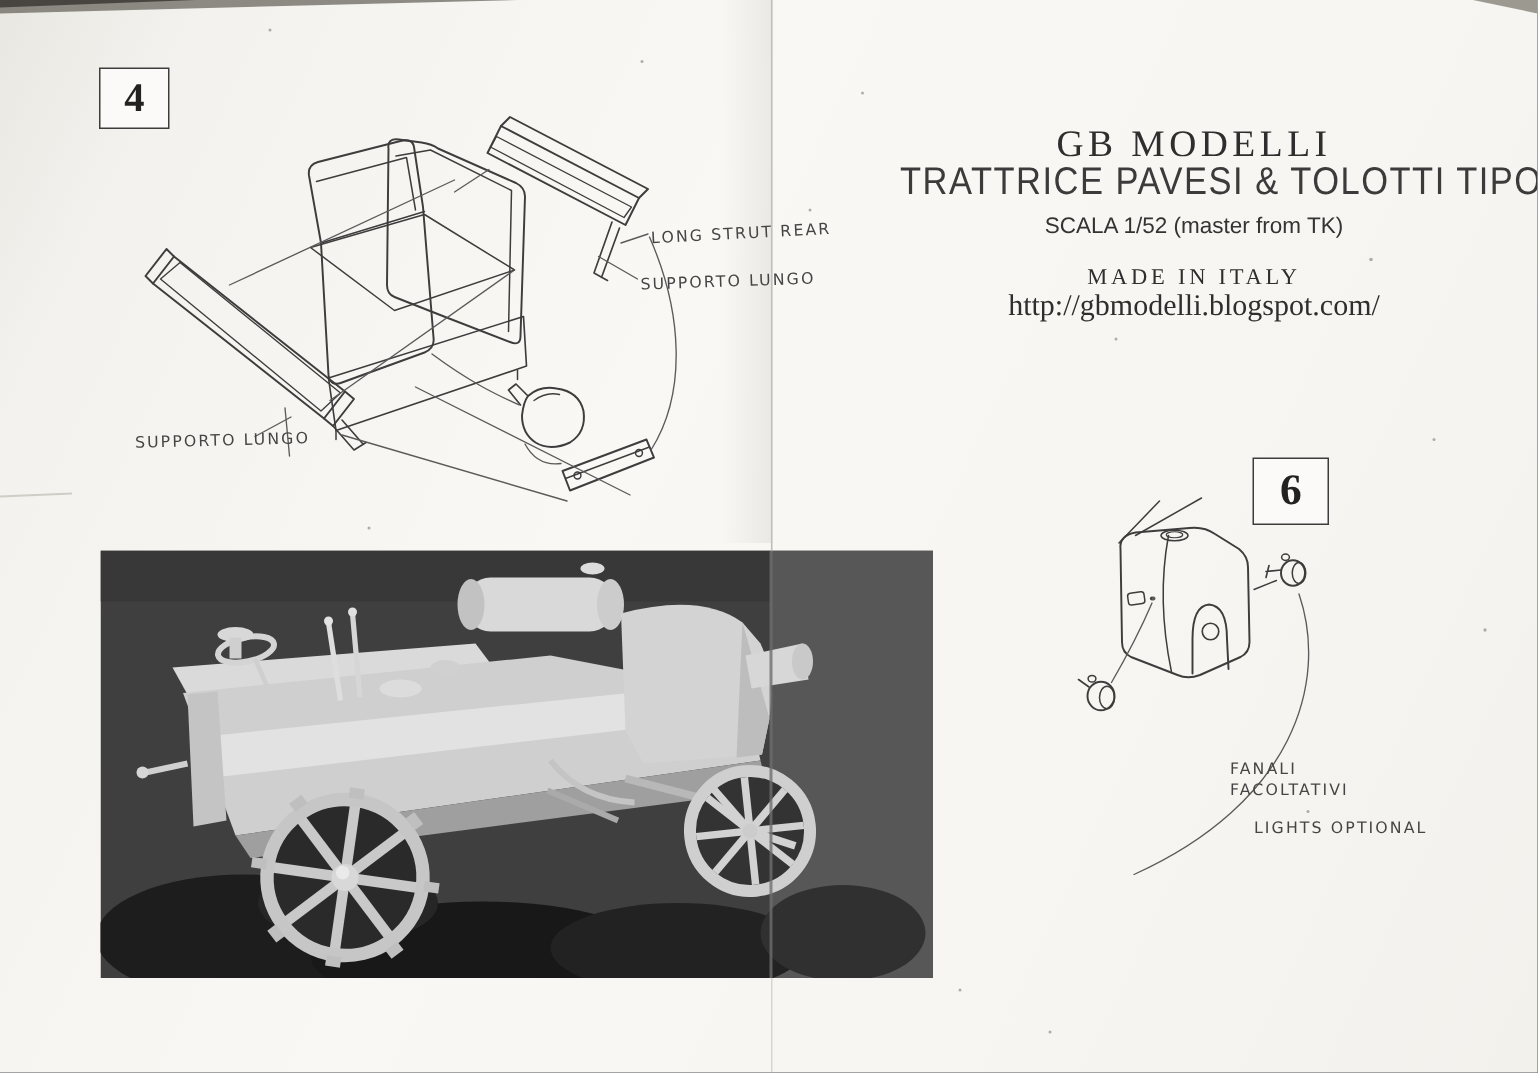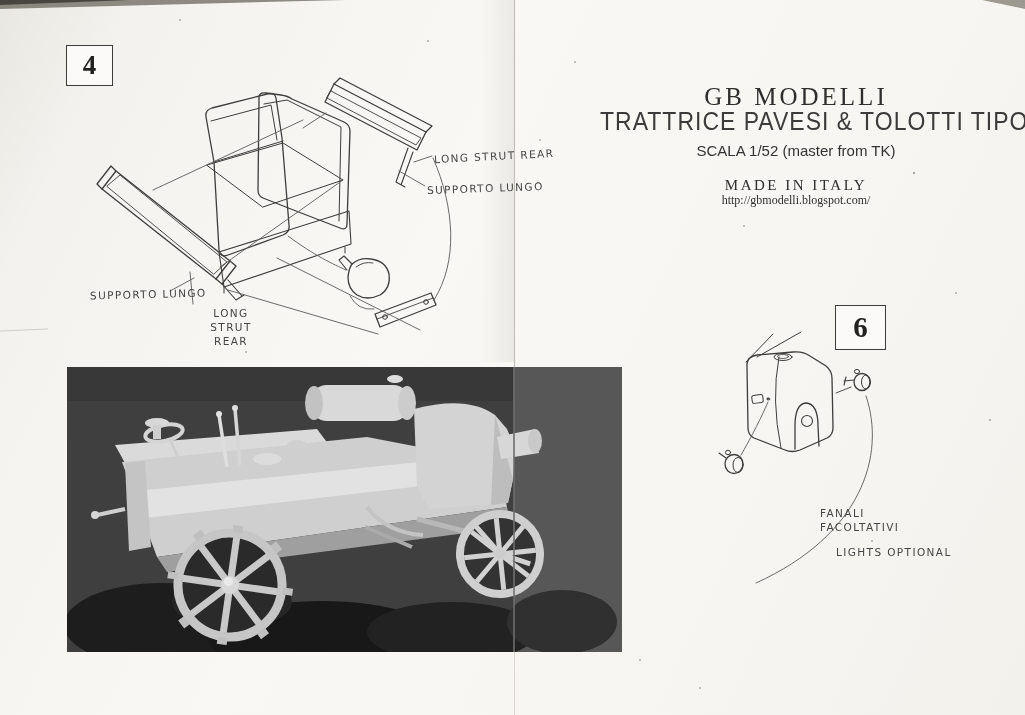--- a/index.html
+++ b/index.html
@@ -13,21 +13,21 @@
   
   .titleblock{left:600px;top:0;width:392px;text-align:center;}
   .brand{position:absolute;left:0;top:83px;width:100%;font-family:"Liberation Serif",serif;
     font-size:25px;letter-spacing:3px;color:#2e2e2e;}
   .kittitle{position:absolute;left:0;top:106px;width:100%;font-size:23px;letter-spacing:1px;
     color:#3b3b3b;transform:scaleY(1.12);transform-origin:top;white-space:nowrap;}
   .scala{position:absolute;left:0;top:142px;width:100%;font-size:15px;color:#333;}
   .madein{position:absolute;left:0;top:177px;width:100%;font-family:"Liberation Serif",serif;
     font-size:15px;letter-spacing:2.5px;color:#2e2e2e;text-align:center;}
   .url{position:absolute;left:0;top:193px;width:100%;font-family:"Liberation Serif",serif;
-    font-size:12px;color:#2e2e2e;}
+    font-size:20px;color:#2e2e2e;}
   
   .hand{font-family:"DejaVu Sans",sans-serif;font-size:10.5px;letter-spacing:1.4px;color:#454545;
     white-space:pre-line;line-height:14px;}
   .crease-shade{left:480px;top:0;width:34px;height:362px;
     background:linear-gradient(to right,rgba(110,105,95,0),rgba(110,105,95,0.10));}
   .photo-wrap{left:67px;top:367px;width:555px;height:285px;filter:blur(0.5px);}
   svg{display:block;}
 </style>
 </head>
 <body>
@@ -264,20 +264,18 @@
     <div class="brand">GB MODELLI</div>
     <div class="kittitle">TRATTRICE PAVESI &amp; TOLOTTI TIPO A</div>
     <div class="scala">SCALA 1/52 (master from TK)</div>
     <div class="madein">MADE IN ITALY</div>
     <div class="url">http://gbmodelli.blogspot.com/</div>
   </div>
 
   <div class="abs hand" style="left:434px;top:149px;transform:rotate(-3deg);">LONG STRUT REAR</div>
   <div class="abs hand" style="left:427px;top:181px;transform:rotate(-2deg);">SUPPORTO LUNGO</div>
   <div class="abs hand" style="left:90px;top:287px;transform:rotate(-1.5deg);">SUPPORTO LUNGO</div>
-  <div class="abs hand" style="left:191px;top:306px;width:80px;text-align:center;">LONG STRUT
-REAR</div>
 
   <div class="abs hand" style="left:788px;top:506px;margin-left:32px;">FANALI
 FACOLTATIVI</div>
   <div class="abs hand" style="left:836px;top:545px;">LIGHTS OPTIONAL</div>
 
 </div>
 
 </body></html>

